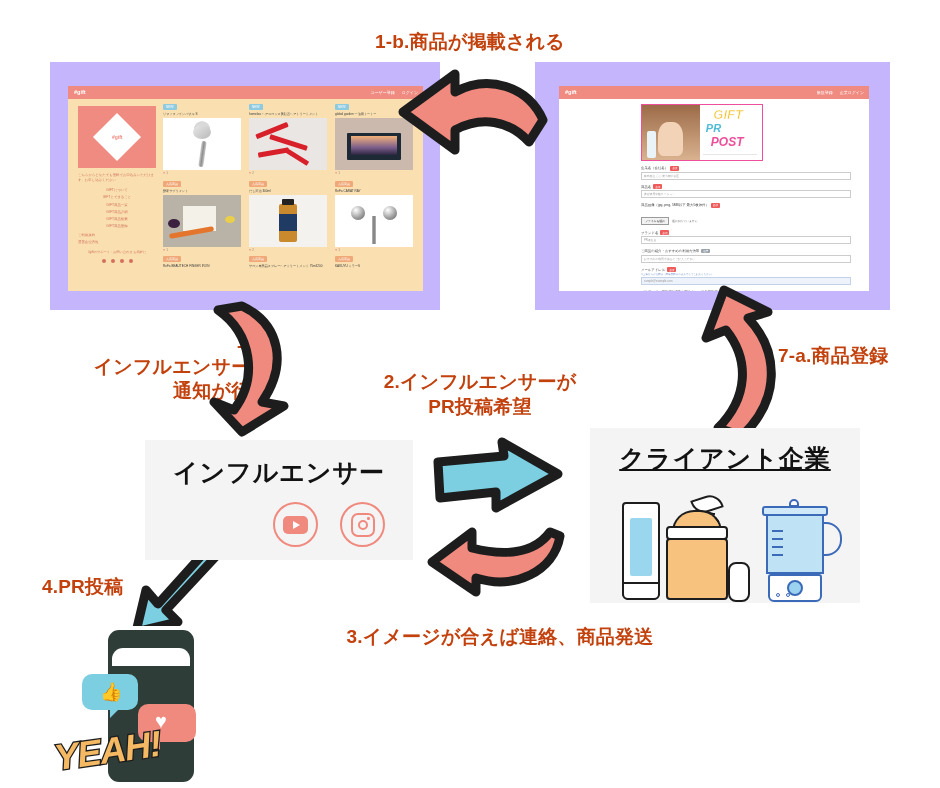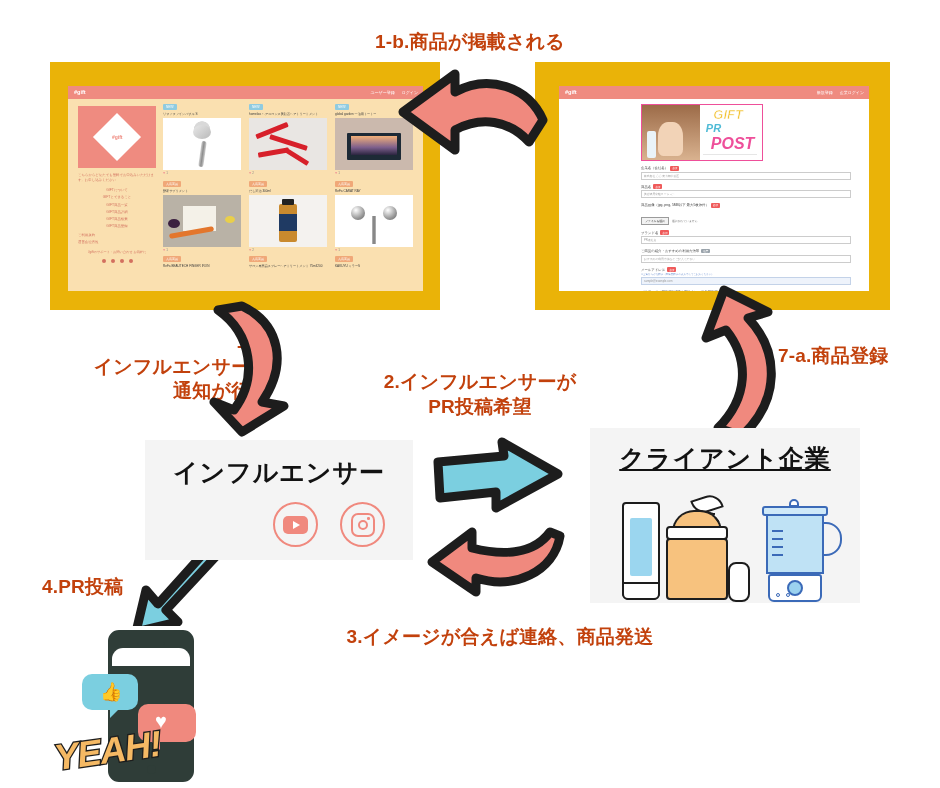--- a/index.html
+++ b/index.html
@@ -22,21 +22,21 @@
   }
   #lbl-1b{left:0;top:30px;width:940px;text-align:center;font-size:19px;}
   #lbl-1a{left:778px;top:344px;font-size:19px;text-align:left;}
   #lbl-1c{left:10px;top:330px;width:260px;text-align:right;font-size:19px;}
   #lbl-2 {left:350px;top:370px;width:260px;text-align:center;font-size:19px;}
   #lbl-3 {left:300px;top:625px;width:400px;text-align:center;font-size:19px;}
   #lbl-4 {left:42px;top:575px;font-size:19px;}
 
   
   .panel{
-    position:absolute;background:#eab308;
+    position:absolute;background:#c4b5fd;
   }
   #panel-left {left:50px;top:62px;width:390px;height:248px;}
   #panel-right{left:535px;top:62px;width:355px;height:248px;}
 
   .page{position:absolute;overflow:hidden;}
   #page-left {left:18px;top:24px;width:355px;height:205px;background:#fae0b0;}
   #page-right{left:24px;top:24px;width:310px;height:205px;background:#ffffff;}
 
   .topbar{
     position:absolute;left:0;top:0;width:100%;height:13px;
@@ -128,21 +128,21 @@
   }
   .rp-hero .ph{width:48%;background:linear-gradient(180deg,#9c6b48,#d9b28f);position:relative;}
   .rp-hero .ph:after{content:"";position:absolute;left:28%;top:30%;width:44%;height:62%;
     background:#f2d3b7;border-radius:40% 40% 20% 20%;}
   .rp-hero .ph:before{content:"";position:absolute;left:8%;bottom:4%;width:16%;height:48%;
     background:#eaf3f8;border-radius:2px;z-index:2;}
   .rp-hero .cp{flex:1;background:#fff;position:relative;padding:3px;}
   .rp-hero .cp b{position:absolute;font-style:italic;font-weight:bold;line-height:1;}
   .gt{left:22%;top:6%;font-size:13px;color:#f2c230;-webkit-text-stroke:.6px #fff;}
   .pr{left:10%;top:32%;font-size:11px;color:#4fbbd6;}
-  .po{left:18%;top:56%;font-size:16px;color:#ee4f9a;}
+  .po{left:18%;top:56%;font-size:12px;color:#ee4f9a;}
   .rp-hero .cp u{position:absolute;left:6%;bottom:10%;width:86%;height:1px;background:#e6e6e6;}
 
   .rp-form{position:absolute;left:82px;top:80px;width:210px;}
   .frow{margin-bottom:4.5px;}
   .flab{font-size:3.4px;color:#3d3d3d;display:flex;align-items:center;gap:2px;}
   .req{background:#ef5a5a;color:#fff;font-size:2.6px;padding:0.4px 2px;border-radius:1px;}
   .opt{background:#9aa3ab;color:#fff;font-size:2.6px;padding:0.4px 2px;border-radius:1px;}
   .finput{margin-top:1.2px;height:6px;border:.5px solid #ccc;background:#fff;
      font-size:2.8px;color:#9b9b9b;padding:0 2px;line-height:6px;
      white-space:nowrap;overflow:hidden;}

